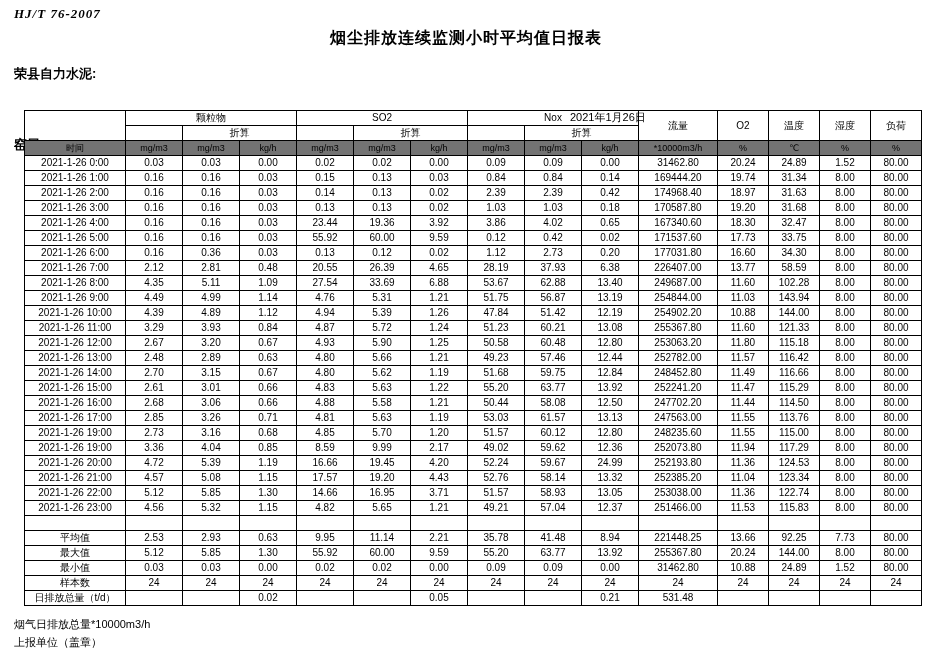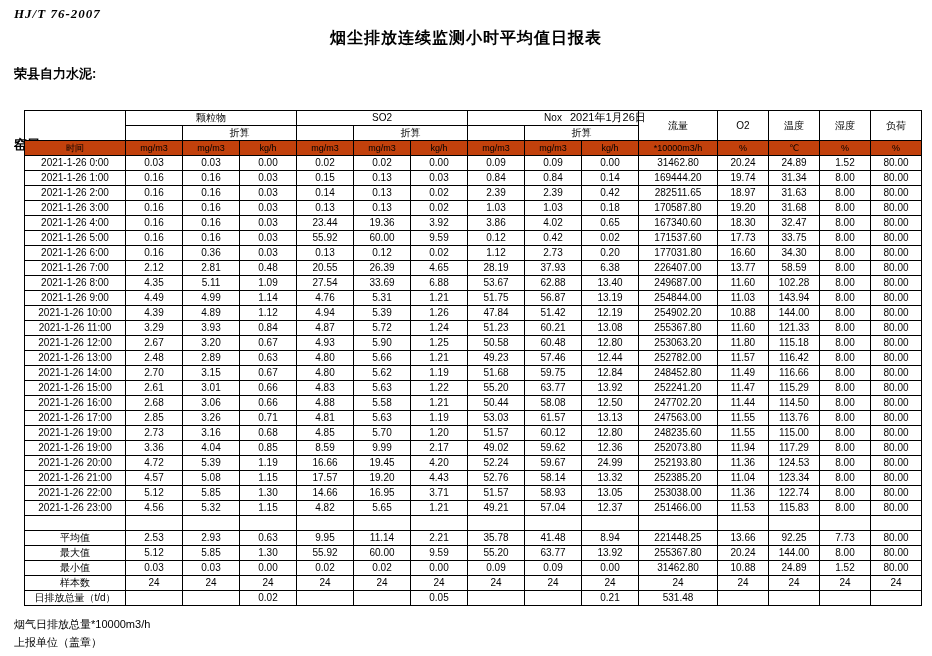--- a/index.html
+++ b/index.html
@@ -35,21 +35,21 @@
     border:1px solid #000;
     padding:0 2px;
     text-align:center;
     height:14px;
     line-height:14px;
     white-space:nowrap;
     font-weight:normal;
   }
   .grp{font-size:10px;}
   .unit{font-size:9px;}
-  .hdrgreen{background:#c2410c;}
+  .hdrgreen{background:#737373;}
   .timecell{text-align:center;width:96px;}
   .numcell{width:52px;text-align:center;}
   .wide{width:74px;}
   .mid{width:46px;}
   .blankrow td{height:13px;}
   .sumlabel{text-align:center;}
   .footer1{position:absolute;left:14px;top:617px;font-size:11px;}
   .footer2{position:absolute;left:14px;top:635px;font-size:11px;}
   .footer3{position:absolute;left:200px;top:635px;font-size:11px;margin-top:40px;}
 </style>
@@ -140,21 +140,21 @@
         <td class="timecell">2021-1-26 2:00</td>
         <td class="numcell">0.16</td>
         <td class="numcell">0.16</td>
         <td class="numcell">0.03</td>
         <td class="numcell">0.14</td>
         <td class="numcell">0.13</td>
         <td class="numcell">0.02</td>
         <td class="numcell">2.39</td>
         <td class="numcell">2.39</td>
         <td class="numcell">0.42</td>
-        <td class="wide">282511.65</td>
+        <td class="wide">174968.40</td>
         <td class="mid">18.97</td>
         <td class="mid">31.63</td>
         <td class="mid">8.00</td>
         <td class="mid">80.00</td>
       </tr>
       <tr>
         <td class="timecell">2021-1-26 3:00</td>
         <td class="numcell">0.16</td>
         <td class="numcell">0.16</td>
         <td class="numcell">0.03</td>

